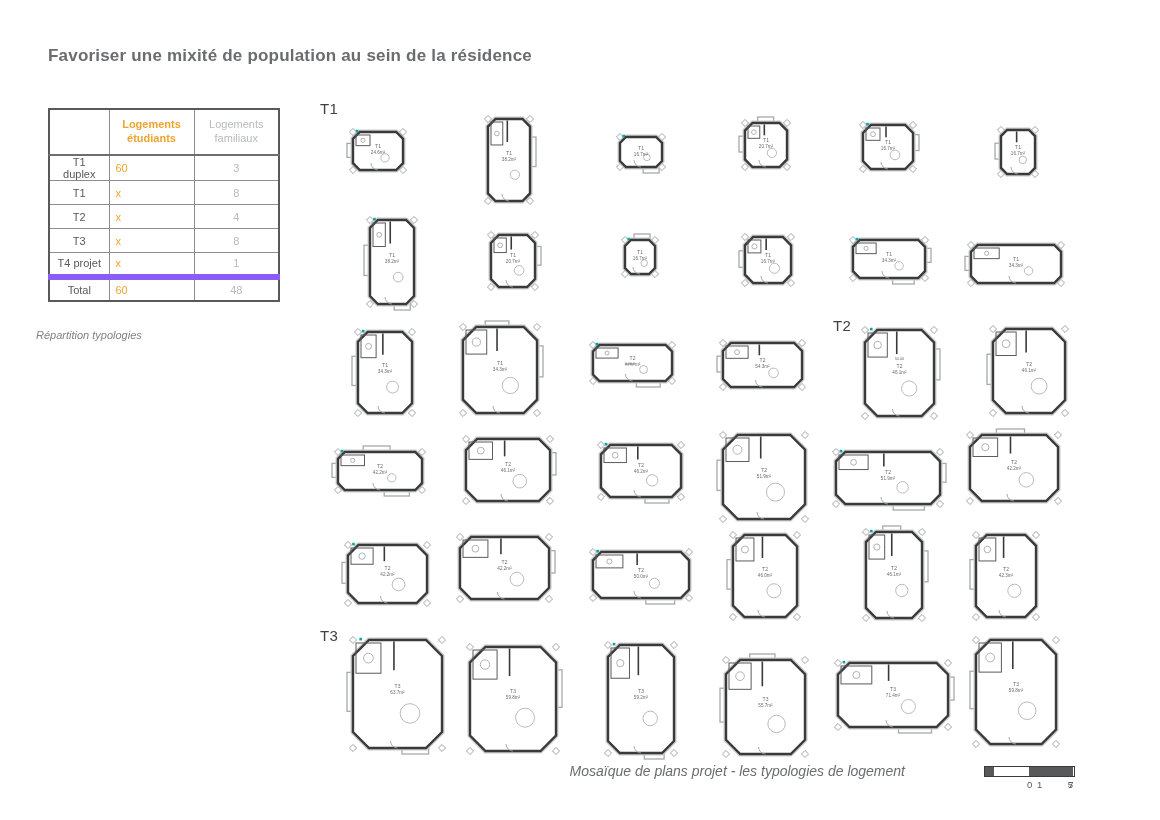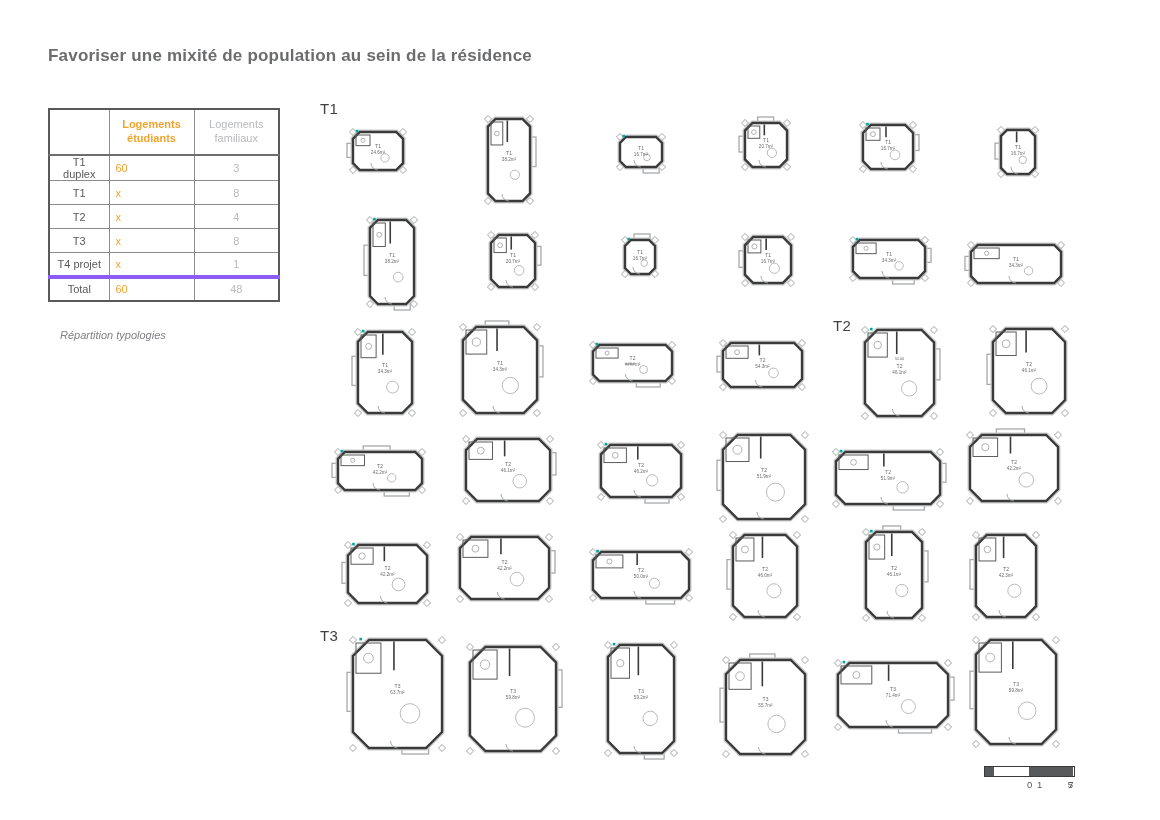--- a/index.html
+++ b/index.html
@@ -23,23 +23,23 @@
     font-size:11px;padding:0 6px;height:24px;box-sizing:border-box;
   }
   .typo-table thead th{height:46px;border-bottom:2px solid #6d6e70;text-align:center;line-height:1.25;}
   .col-label{width:60px;text-align:center;color:#58595b;}
   .col-etu{width:85px;text-align:left;}
   .col-fam{width:85px;text-align:center;}
   .hdr-etu{color:#efa42e;font-weight:bold !important;}
   .hdr-fam{color:#b9babc;}
   .val-etu{color:#efa42e;}
   .val-fam{color:#b9babc;}
-  .total-row td{border-top:4px solid #8b5cf6;}
+  .total-row td{border-top:6px solid #8b5cf6;}
   .table-caption{
-    position:absolute;left:60px;top:329px;
+    position:absolute;left:36px;top:329px;
     font-size:11px;font-style:italic;color:#808285;
   }
   
   .section-label{
     position:absolute;font-size:15px;color:#414143;letter-spacing:.3px;
   }
   
   .plan{position:absolute;overflow:visible;}
   .plan text{font-family:"Liberation Sans",sans-serif;fill:#6a6b6d;}
   
@@ -109,20 +109,21 @@
           <td class="col-etu val-etu">60</td>
           <td class="col-fam val-fam">48</td>
         </tr>
       </tbody>
   </table>
 
   <div class="table-caption">Répartition typologies</div>
 
   <div id="mosaic"></div>
 
+  <div class="footer-caption">Mosaïque de plans projet -  les typologies de logement</div>
 
   <div class="scale-bar" id="scalebar">
       <div class="scale-seg dark" style="width: 8.8px;"></div>
       <div class="scale-seg light" style="width: 35.2px;"></div>
       <div class="scale-seg dark" style="width: 44px;"></div>
     </div>
   <div class="scale-labels">
     <span class="scale-label-left">0 1</span>
     <span class="scale-label-mid">5</span>
     <span class="scale-label-right">7</span>

